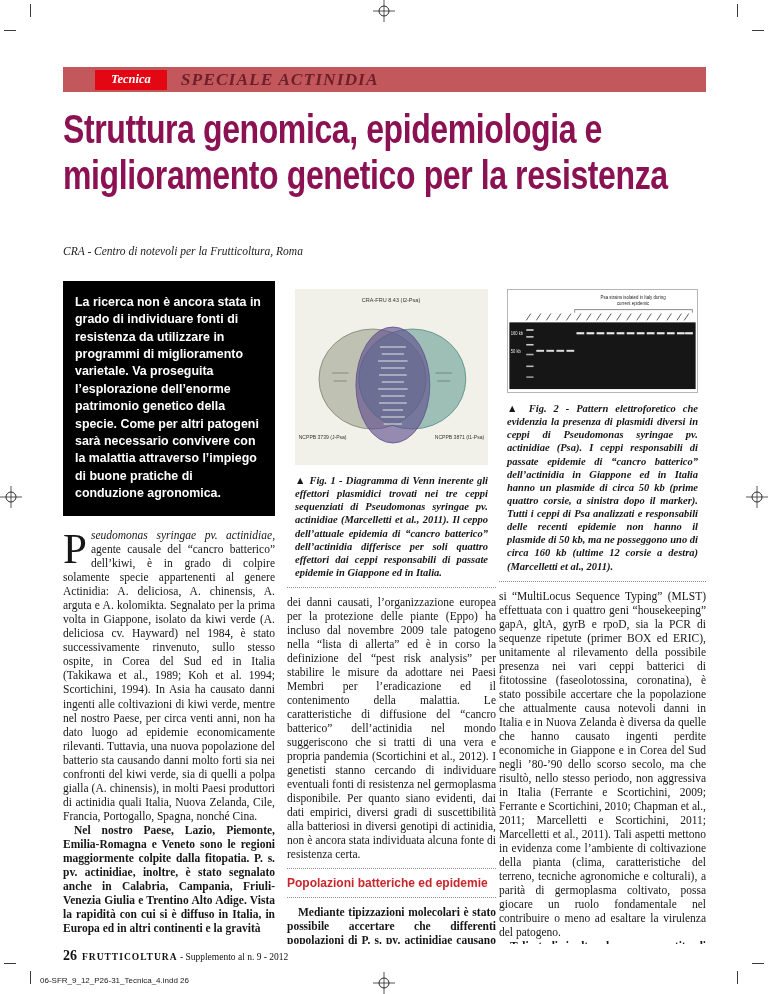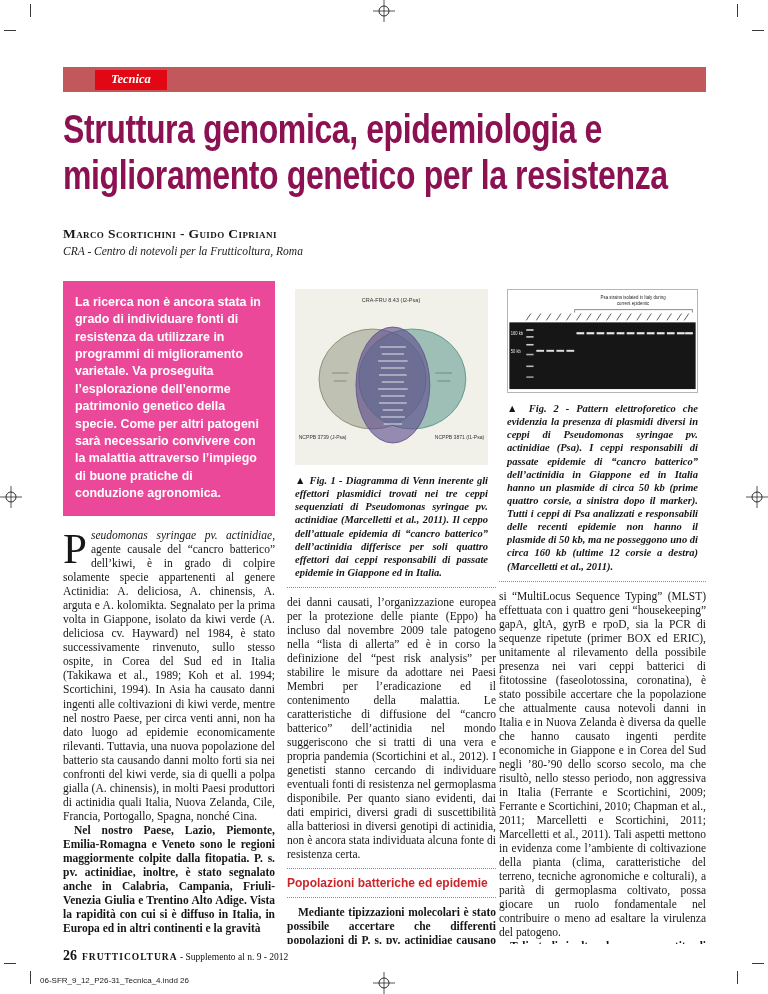--- a/index.html
+++ b/index.html
@@ -19,21 +19,21 @@
   .article-title { position:absolute; left:63px; top:106px; color:#8b1152; font-family:"Liberation Sans", sans-serif; font-weight:bold; font-size:41px; line-height:1.13; transform:scaleX(0.78); transform-origin:0 0; white-space:nowrap; letter-spacing:-0.5px; }
   .authors { position:absolute; left:63px; top:226px; font-variant:small-caps; font-weight:bold; font-size:13.5px; letter-spacing:0.4px; }
   .affiliation { position:absolute; left:63px; top:245px; font-style:italic; font-size:11.5px; color:#222; }
 
   
   .col { position:absolute; top:281px; height:663px; overflow:hidden; }
   .col1 { left:63px;  width:212px; }
   .col2 { left:287px; width:209px; }
   .col3 { left:499px; width:207px; }
 
-  .abstract-box { background:#ec4899; color:#fff; padding:13px 12px 14px; margin-bottom:12px; font-family:"Liberation Sans", sans-serif; font-weight:bold; font-size:12.4px; line-height:1.4; }
+  .abstract-box { background:#000000; color:#fff; padding:13px 12px 14px; margin-bottom:12px; font-family:"Liberation Sans", sans-serif; font-weight:bold; font-size:12.4px; line-height:1.4; }
 
   .bp { font-size:11.5px; line-height:1.22; text-align:justify; }
   .indent { text-indent:11px;font-weight:bold; }
   .dropcap { float:left; font-size:43px; line-height:0.82; padding:3px 4px 0 0; font-family:"Liberation Serif", serif; }
   .sp-italic { font-style:italic; }
 
   figure { margin:8px; }
   .fig-venn { width:100%; height:176px; background:#f2f1e9; margin-bottom:5px; }
   .fig-gel { width:100%; height:104px; background:#fff; border:1px solid #b5b5b5; margin-bottom:5px; }
   .figcap { font-size:10.5px; font-weight:bold; font-style:italic; line-height:1.25; text-align:justify; }
@@ -79,27 +79,27 @@
     <circle cx="11" cy="11" r="5" fill="none" stroke="#2a2a2a" stroke-width="1"></circle>
   </svg>
   <svg class="regmark" style="left:373px; top:972px;" viewBox="0 0 22 22">
     <line x1="0" y1="11" x2="22" y2="11" stroke="#2a2a2a" stroke-width="0.8"></line>
     <line x1="11" y1="0" x2="11" y2="22" stroke="#2a2a2a" stroke-width="0.8"></line>
     <circle cx="11" cy="11" r="5" fill="none" stroke="#2a2a2a" stroke-width="1"></circle>
   </svg>
 
   <div class="header-bar">
     <span class="kicker-badge">Tecnica</span>
+    <span class="section-title">SPECIALE ACTINIDIA</span>
   </div>
 
   <h1 class="article-title">
     <div>Struttura genomica, epidemiologia e</div>
     <div>miglioramento genetico per la resistenza</div>
   </h1>
-  <div class="authors">Marco Scortichini - Guido Cipriani</div>
   <div class="affiliation">CRA - Centro di notevoli per la Frutticoltura, Roma</div>
 
   <div class="col col1">
     <div class="abstract-box">
       <p>La ricerca non è ancora stata in grado di individuare fonti di resistenza da utilizzare in programmi di miglioramento varietale. Va proseguita l’esplorazione dell’enorme patrimonio genetico della specie. Come per altri patogeni sarà necessario convivere con la malattia attraverso l’impiego di buone pratiche di conduzione agronomica.</p>
     </div>
     <p class="bp"><span class="dropcap">P</span><span class="sp-italic">seudomonas syringae pv. actinidiae</span><span>, agente causale del “cancro batterico” dell’kiwi, è in grado di colpire solamente specie appartenenti al genere Actinidia: A. deliciosa, A. chinensis, A. arguta e A. kolomikta. Segnalato per la prima volta in Giappone, isolato da kiwi verde (A. deliciosa cv. Hayward) nel 1984, è stato successivamente rinvenuto, sullo stesso ospite, in Corea del Sud ed in Italia (Takikawa et al., 1989; Koh et al. 1994; Scortichini, 1994). In Asia ha causato danni ingenti alle coltivazioni di kiwi verde, mentre nel nostro Paese, per circa venti anni, non ha dato luogo ad epidemie economicamente rilevanti. Tuttavia, una nuova popolazione del batterio sta causando danni molto forti sia nei confronti del kiwi verde, sia di quelli a polpa gialla (A. chinensis), in molti Paesi produttori di actinidia quali Italia, Nuova Zelanda, Cile, Francia, Portogallo, Spagna, nonché Cina.</span></p>
     <p class="bp indent">Nel nostro Paese, Lazio, Piemonte, Emilia-Romagna e Veneto sono le regioni maggiormente colpite dalla fitopatia. P. s. pv. actinidiae, inoltre, è stato segnalato anche in Calabria, Campania, Friuli-Venezia Giulia e Trentino Alto Adige. Vista la rapidità con cui si è diffuso in Italia, in Europa ed in altri continenti e la gravità</p>
   </div>
 

